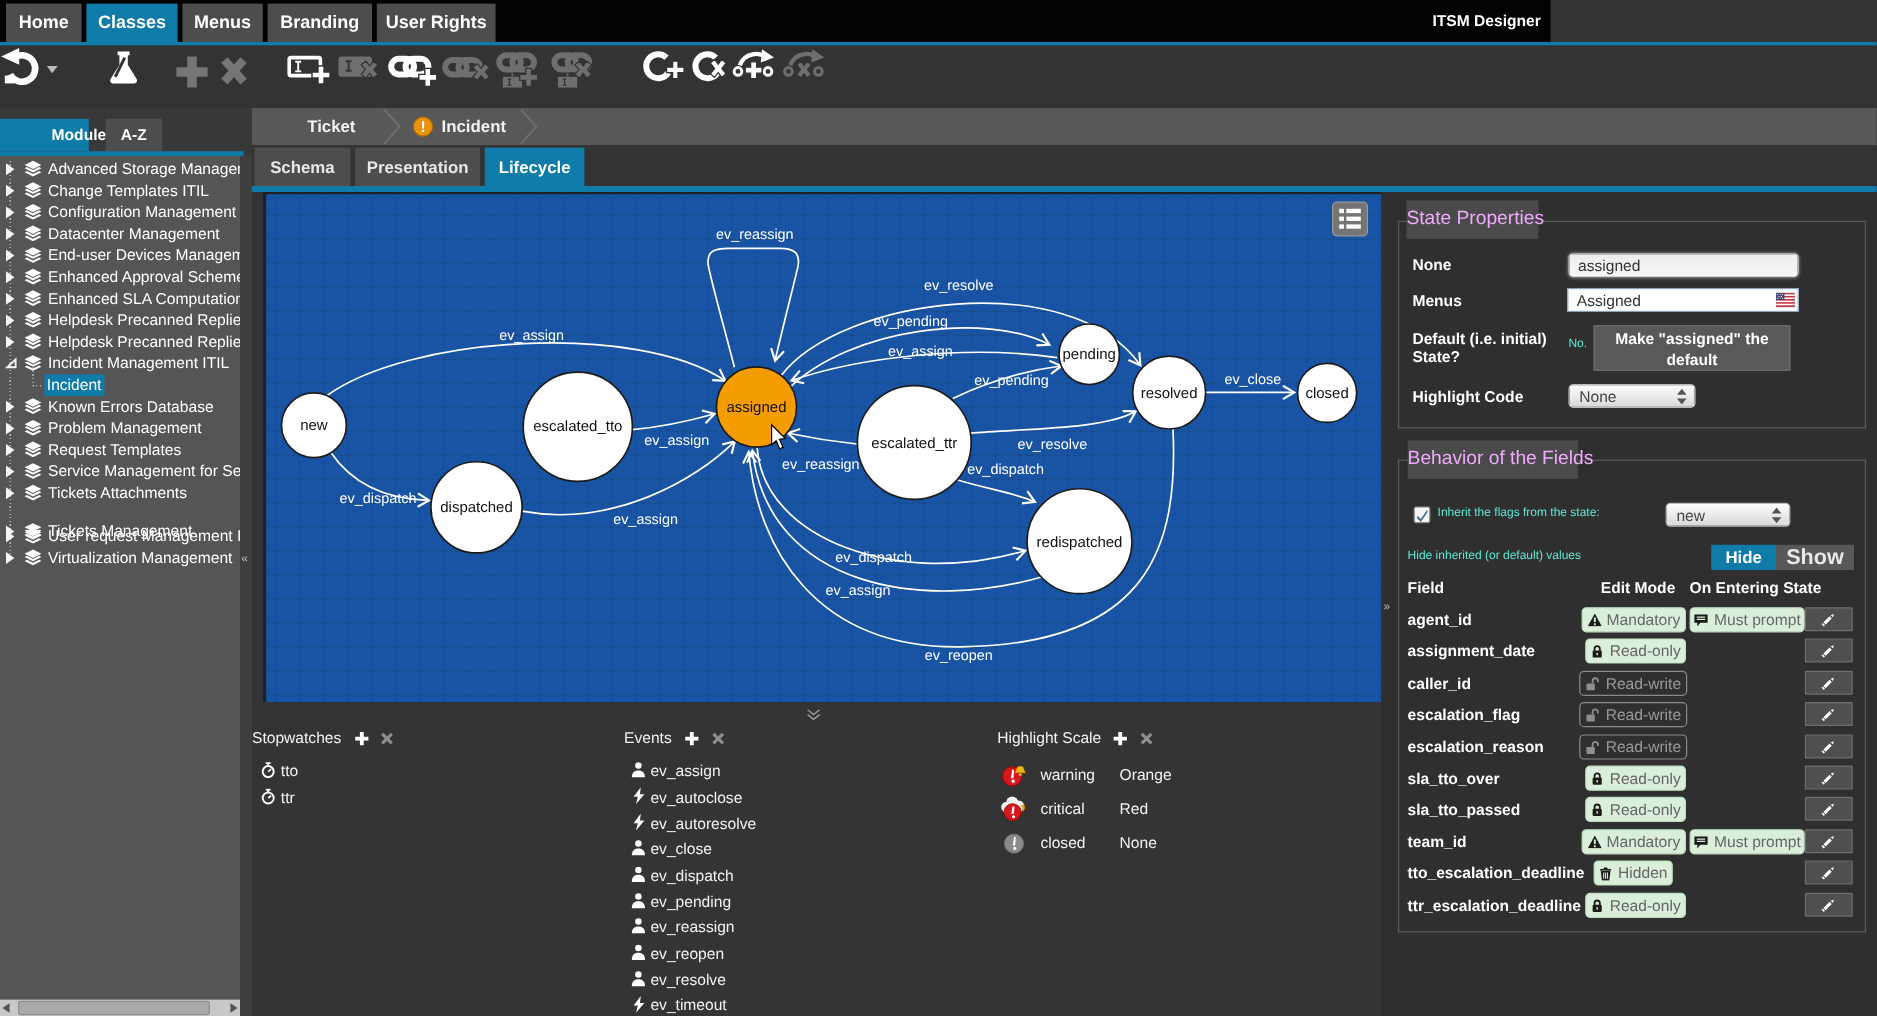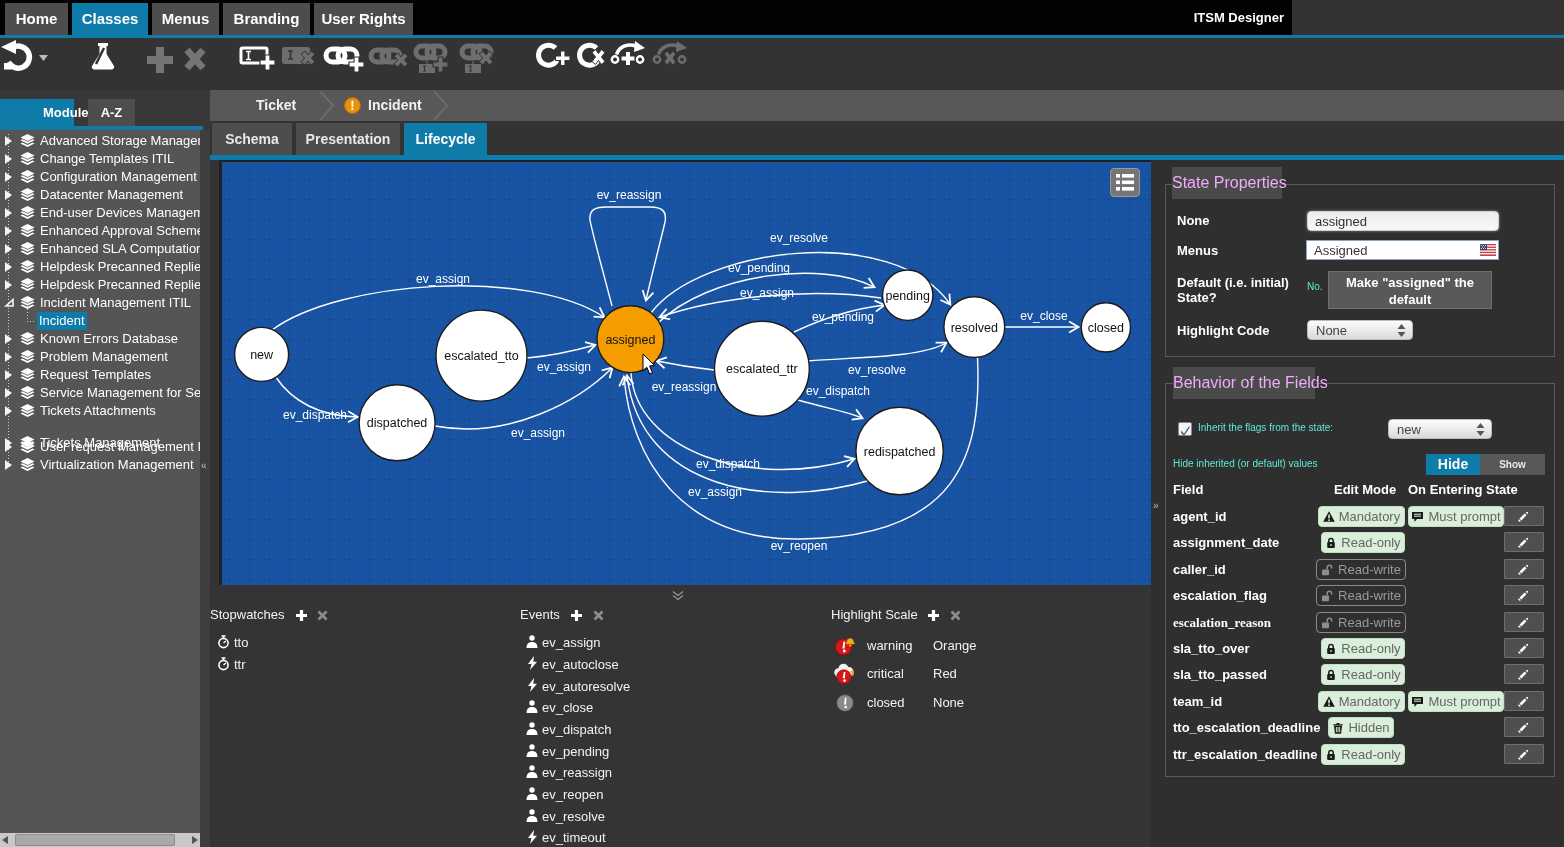--- a/index.html
+++ b/index.html
@@ -577,21 +577,21 @@
   </div>
   <div class="norm" style="left:47px;top:262px;">Inherit the flags from the state:</div>
   <div style="position:absolute;left:237px;top:259px;width:104px;height:20px;background:linear-gradient(#fdfdfd,#d9d9d9);border:1px solid #bbb;border-radius:4px;color:#444;font-size:13px;line-height:19px;padding-left:8px;">new
     <svg style="position:absolute;right:6px;top:3px;" width="9" height="13">
           <path d="M4.5 0 L8.5 5 L0.5 5 Z" fill="#555"></path>
           <path d="M4.5 13 L8.5 8 L0.5 8 Z" fill="#555"></path>
         </svg>
   </div>
   <div class="norm" style="left:22px;top:298px;">Hide inherited (or default) values</div>
   <div style="position:absolute;left:275px;top:294px;width:54px;height:21px;background:#0e7ba8;color:#fff;font-size:14px;font-weight:bold;text-align:center;line-height:21px;">Hide</div>
-  <div style="position:absolute;left:329px;top:294px;width:65px;height:21px;background:#585858;color:#e8e8e8;font-size:10px;font-weight:bold;text-align:center;line-height:21px;">Show</div>
+  <div style="position:absolute;left:329px;top:294px;width:65px;height:21px;background:#585858;color:#e8e8e8;font-size:18px;font-weight:bold;text-align:center;line-height:21px;">Show</div>
   <div class="flabel" style="left:22px;top:322px;">Field</div>
   <div class="flabel" style="left:183px;top:322px;">Edit Mode</div>
   <div class="flabel" style="left:257px;top:322px;">On Entering State</div>
   <div class="flabel" style="left:22px;top:349px;">agent_id</div>
   <div class="badge" style="left:167px;top:346px;width:87px;">
         <svg width="12" height="11" viewBox="0 0 12 11">
           <path d="M6 0.2 L11.8 10.8 H0.2 Z" fill="#1a1a1a"></path>
           <rect x="5.2" y="3.6" width="1.6" height="3.8" fill="#d9efd9"></rect>
           <rect x="5.2" y="8.4" width="1.6" height="1.6" fill="#d9efd9"></rect>
         </svg>
@@ -652,21 +652,21 @@
         </svg>
         <span>Read-write</span>
       </div>
   <div class="pencil" style="left:353px;top:425px;"><svg width="38" height="18" viewBox="0 0 38 18">
           <g transform="translate(19,9) rotate(-45)">
             <rect x="-5" y="-1.3" width="7.2" height="2.6" fill="#fff"></rect>
             <path d="M3.5 -1.3 L6 0 L3.5 1.3 Z" fill="#fff"></path>
             <rect x="-7.2" y="-1.3" width="1.4" height="2.6" fill="#fff"></rect>
           </g>
         </svg></div>
-  <div class="flabel" style="left:22px;top:455px;font-family:Liberation Serif, serif;">escalation_reason</div>
+  <div class="flabel" style="left:22px;top:455px;">escalation_reason</div>
   <div class="badge line" style="left:165px;top:452px;width:90px;">
         <svg width="13" height="12" viewBox="0 0 13 12">
           <rect x="1" y="5.5" width="7" height="5.8" rx="1" fill="#8d8d8d"></rect>
           <path d="M6.2 5.5 V3.4 a2.2 2.2 0 0 1 4.4 0 V4.6" stroke="#8d8d8d" stroke-width="1.5" fill="none"></path>
         </svg>
         <span>Read-write</span>
       </div>
   <div class="pencil" style="left:353px;top:452px;"><svg width="38" height="18" viewBox="0 0 38 18">
           <g transform="translate(19,9) rotate(-45)">
             <rect x="-5" y="-1.3" width="7.2" height="2.6" fill="#fff"></rect>

